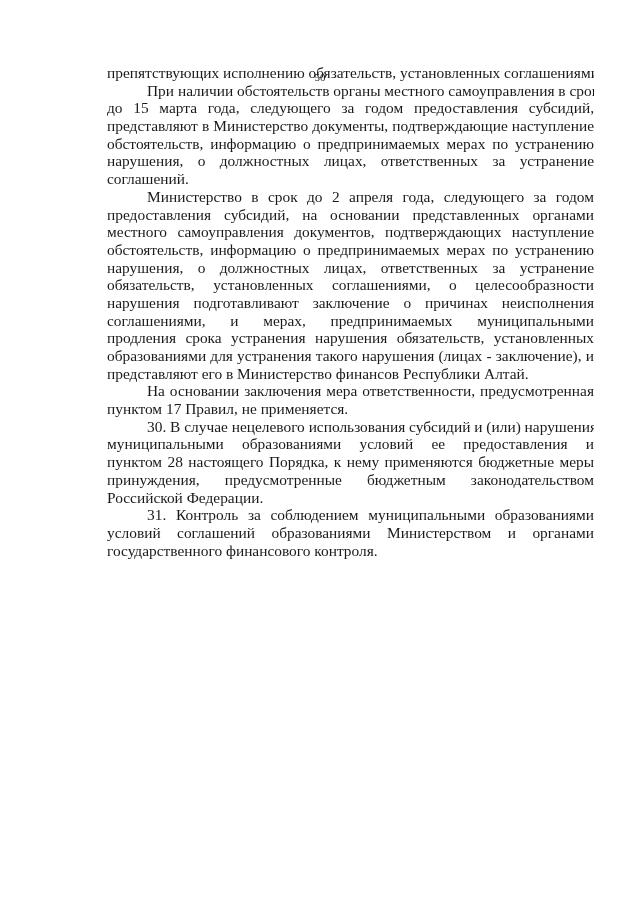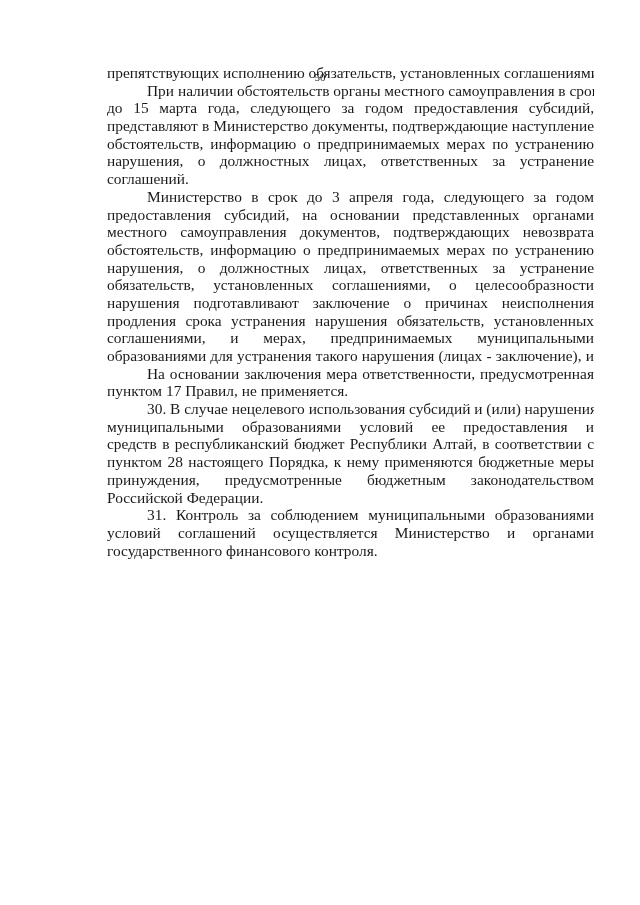--- a/index.html
+++ b/index.html
@@ -31,42 +31,42 @@
       </div>
       <div class="paragraph">
         <div class="line indent">При наличии обстоятельств органы местного самоуправления в срок</div>
         <div class="line">до 15 марта года, следующего за годом предоставления субсидий,</div>
         <div class="line">представляют в Министерство документы, подтверждающие наступление</div>
         <div class="line">обстоятельств, информацию о предпринимаемых мерах по устранению</div>
         <div class="line">нарушения, о должностных лицах, ответственных за устранение</div>
         <div class="line last">соглашений.</div>
       </div>
       <div class="paragraph">
-        <div class="line indent">Министерство в срок до 3 апреля года, следующего за годом</div>
+        <div class="line indent">Министерство в срок до 2 апреля года, следующего за годом</div>
         <div class="line">предоставления субсидий, на основании представленных органами</div>
-        <div class="line">местного самоуправления документов, подтверждающих невозврата</div>
+        <div class="line">местного самоуправления документов, подтверждающих наступление</div>
         <div class="line">обстоятельств, информацию о предпринимаемых мерах по устранению</div>
         <div class="line">нарушения, о должностных лицах, ответственных за устранение</div>
         <div class="line">обязательств, установленных соглашениями, о целесообразности</div>
         <div class="line">нарушения подготавливают заключение о причинах неисполнения</div>
+        <div class="line">соглашениями, и мерах, предпринимаемых муниципальными</div>
         <div class="line">продления срока устранения нарушения обязательств, установленных</div>
-        <div class="line">соглашениями, и мерах, предпринимаемых муниципальными</div>
         <div class="line">образованиями для устранения такого нарушения (лицах - заключение), и</div>
+        <div class="line last">представляют его в Министерство финансов Республики Алтай.</div>
       </div>
       <div class="paragraph">
         <div class="line indent">На основании заключения мера ответственности, предусмотренная</div>
         <div class="line last">пунктом 17 Правил, не применяется.</div>
       </div>
       <div class="paragraph">
         <div class="line indent">30. В случае нецелевого использования субсидий и (или) нарушения</div>
         <div class="line">муниципальными образованиями условий ее предоставления и</div>
-        <div class="line">средств в республиканский бюджет Республики Алтай, в соответствии с</div>
         <div class="line">пунктом 28 настоящего Порядка, к нему применяются бюджетные меры</div>
         <div class="line">принуждения, предусмотренные бюджетным законодательством</div>
         <div class="line last">Российской Федерации.</div>
       </div>
       <div class="paragraph">
         <div class="line indent">31. Контроль за соблюдением муниципальными образованиями</div>
-        <div class="line">условий соглашений осуществляется Министерство и органами</div>
+        <div class="line">условий соглашений образованиями Министерством и органами</div>
         <div class="line last">государственного финансового контроля.</div>
       </div>
     </div>
 </div>
 
 </body></html>

